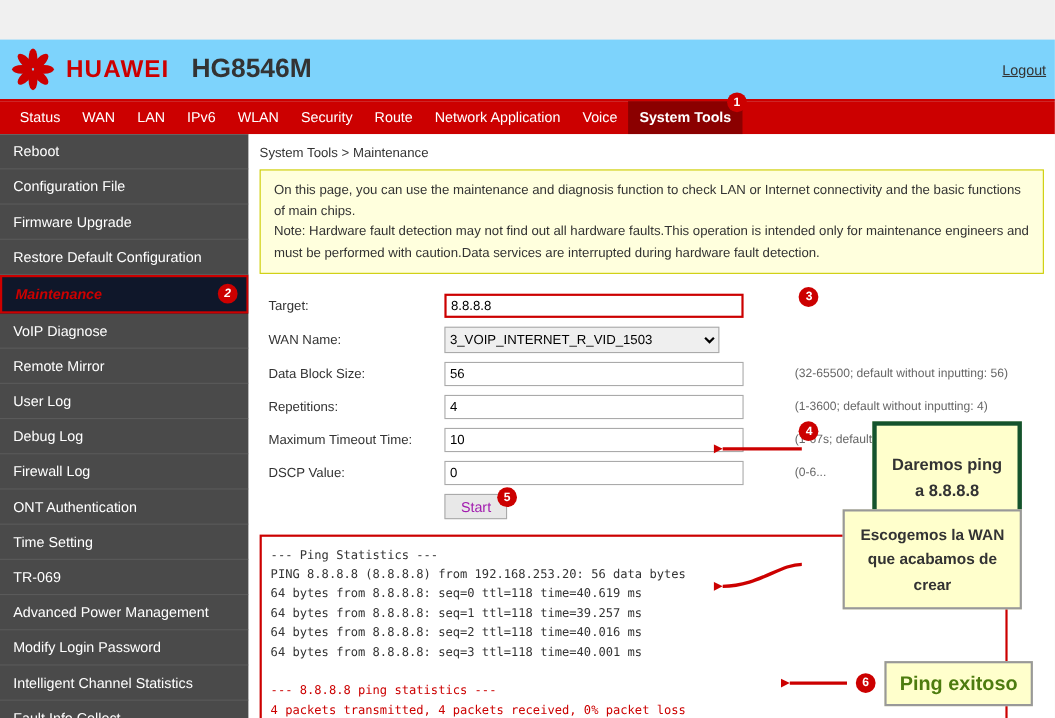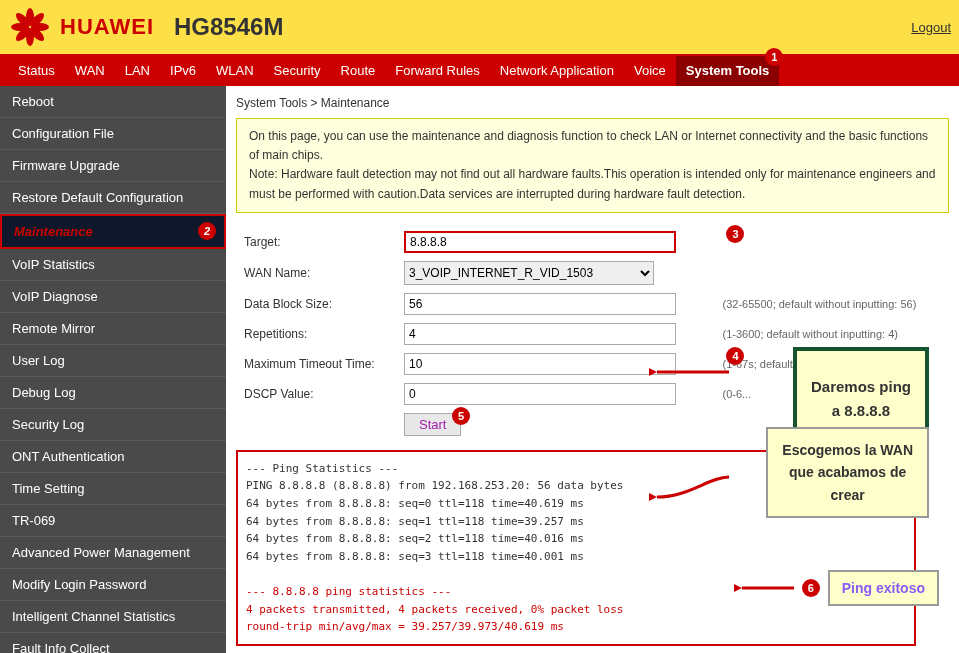--- a/index.html
+++ b/index.html
@@ -1,19 +1,19 @@
 <!DOCTYPE html>
 <html><head>
   <meta charset="utf-8">
   <style>
     * { box-sizing: border-box; margin: 0; padding: 0; }
     body { font-family: Arial, sans-serif; font-size: 12px; background: #f0f0f0; }
 
     
-    .header { background: #fde047; border-bottom: 2px solid #cc0000; display: flex; align-items: center; padding: 4px 8px; height: 56px; }
+    .header { background: #7dd3fc; border-bottom: 2px solid #cc0000; display: flex; align-items: center; padding: 4px 8px; height: 56px; margin-top: 36px; }
     .logo-area { display: flex; align-items: center; gap: 8px; min-width: 140px; }
     .logo-icon { width: 44px; height: 44px; }
     .brand-name { font-size: 22px; font-weight: bold; color: #cc0000; letter-spacing: 1px; }
     .device-title { font-size: 24px; font-weight: bold; color: #333; margin-left: 20px; flex: 1; }
     .logout-btn { color: #333; font-size: 13px; cursor: pointer; text-decoration: underline; }
 
     
     .nav-bar { background: #cc0000; display: flex; align-items: center; padding: 0 8px; height: 30px; }
     .nav-item { color: white; font-size: 13px; padding: 0 10px; cursor: pointer; height: 30px; line-height: 30px; white-space: nowrap; }
     .nav-item.active { background: #8b0000; font-weight: bold; }
@@ -82,46 +82,44 @@
 </div>
 
 <div class="nav-bar">
   <span class="nav-item">Status</span>
   <span class="nav-item">WAN</span>
   <span class="nav-item">LAN</span>
   <span class="nav-item">IPv6</span>
   <span class="nav-item">WLAN</span>
   <span class="nav-item">Security</span>
   <span class="nav-item">Route</span>
-  <span class="nav-item">Forward Rules</span>
   <span class="nav-item">Network Application</span>
   <span class="nav-item">Voice</span>
   <span class="nav-item active" style="position:relative;">
     System Tools
     <span class="badge" style="top:-8px;right:-4px;width:18px;height:18px;font-size:11px;">1</span>
   </span>
 </div>
 
 <div class="main-layout">
 
   <div class="sidebar">
     <div class="sidebar-item">Reboot</div>
     <div class="sidebar-item">Configuration File</div>
     <div class="sidebar-item">Firmware Upgrade</div>
     <div class="sidebar-item">Restore Default Configuration</div>
     <div class="sidebar-item bordered" style="position:relative;">
       Maintenance
       <span class="badge" style="top:6px;right:8px;width:18px;height:18px;font-size:11px;">2</span>
     </div>
-    <div class="sidebar-item">VoIP Statistics</div>
     <div class="sidebar-item">VoIP Diagnose</div>
     <div class="sidebar-item">Remote Mirror</div>
     <div class="sidebar-item">User Log</div>
     <div class="sidebar-item">Debug Log</div>
-    <div class="sidebar-item">Security Log</div>
+    <div class="sidebar-item">Firewall Log</div>
     <div class="sidebar-item">ONT Authentication</div>
     <div class="sidebar-item">Time Setting</div>
     <div class="sidebar-item">TR-069</div>
     <div class="sidebar-item">Advanced Power Management</div>
     <div class="sidebar-item">Modify Login Password</div>
     <div class="sidebar-item">Intelligent Channel Statistics</div>
     <div class="sidebar-item">Fault Info Collect</div>
 
   </div>
 
@@ -218,21 +216,21 @@
           <svg width="60" height="30" viewBox="0 0 60 30">
             <defs>
               <marker id="arrowhead-left" markerWidth="8" markerHeight="8" refX="0" refY="4" orient="auto">
                 <polygon points="8,0 0,4 8,8" fill="#cc0000"></polygon>
               </marker>
             </defs>
             <line x1="60" y1="15" x2="8" y2="15" stroke="#cc0000" stroke-width="3" marker-end="url(#arrowhead-left)"></line>
           </svg>
           <span class="badge" style="position:relative;width:18px;height:18px;font-size:11px;top:0;right:0;">6</span>
 
-          <div style="background:#ffffcc;border:2px solid #999;padding:8px 12px;font-size:14px;font-weight:bold;color:#8b5cf6;text-align:center;white-space:nowrap;">Ping exitoso</div>
+          <div style="background:#ffffcc;border:2px solid #999;padding:8px 12px;font-size:18px;font-weight:bold;color:#4d7c0f;text-align:center;white-space:nowrap;">Ping exitoso</div>
         </div>
       </div>
 
       <div style="position:absolute; top: 120px; right: 20px; background:#ffffcc; border:4px solid #14532d; padding:24px 14px; font-size:15px; font-weight:bold; color:#333; text-align:center; line-height:1.6; z-index:10;">
         Daremos ping<br>a 8.8.8.8
       </div>
 
       <svg style="position:absolute;top:130px;right:220px;z-index:9;pointer-events:none;" width="80" height="30" viewBox="0 0 80 30">
         <defs>
           <marker id="ah1" markerWidth="8" markerHeight="8" refX="0" refY="4" orient="auto">

